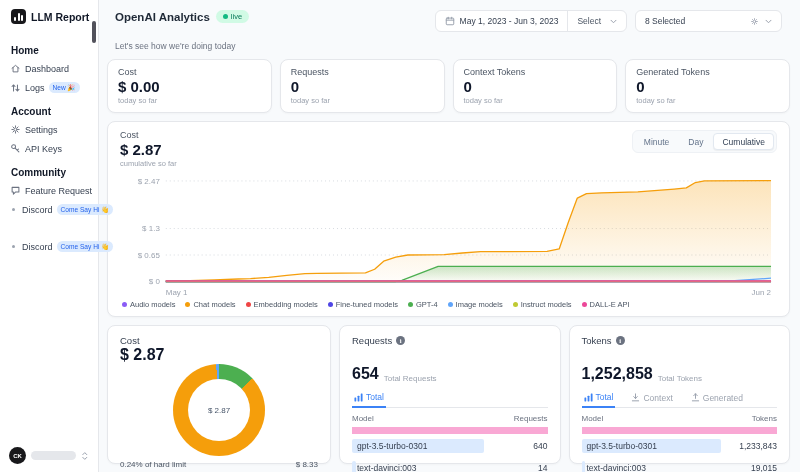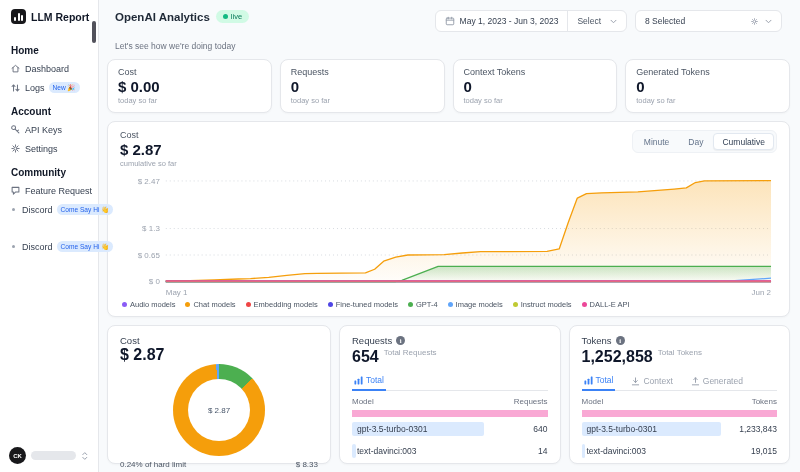--- a/index.html
+++ b/index.html
@@ -56,32 +56,32 @@
   .legend{display:flex;gap:10px;font-size:7.5px;color:#4b5563;padding:1px 2px 4px;white-space:nowrap}
   .legend-item{display:inline-flex;align-items:center;gap:3px;cursor:pointer}
   .ldot{width:5px;height:5px;border-radius:50%;display:inline-block;flex:none}
 
   .bottom-row{display:flex;gap:8px;flex:1;min-height:0}
   .bcard{background:#fff;border:1px solid #e5e7eb;border-radius:8px;padding:9px 12px;position:relative;box-shadow:0 1px 2px rgba(0,0,0,.03)}
   .cost-card{width:224px;display:flex;flex-direction:column}
   .grow-card{flex:1;min-width:0}
   .bhead{display:flex;align-items:center;gap:4px;font-size:9.5px;color:#374151}
   .info{width:9px;height:9px;border-radius:50%;background:#6b7280;color:#fff;font-size:6.5px;font-weight:bold;display:inline-flex;align-items:center;justify-content:center;font-family:"Liberation Serif",serif}
-  .bval-row{display:flex;align-items:flex-start;gap:5px;margin-top:2px}
+  .bval-row{display:flex;align-items:flex-end;gap:5px;margin-top:19px}
   .bval{font-size:16px;font-weight:bold;color:#0f172a}
   .bcap{font-size:8px;color:#9ca3af}
   .donut-wrap{flex:1;display:flex;align-items:center;justify-content:center}
   .donut{width:92px;height:92px;border-radius:50%;position:relative}
   .donut-hole{position:absolute;inset:15px;background:#fff;border-radius:50%;display:flex;align-items:center;justify-content:center;font-size:8px;color:#475569}
   .cost-footer{font-size:8px;color:#4b5563;display:flex;justify-content:space-between;margin-top:4px}
   .track{height:4px;border-radius:2px;background:#e2e8f0;margin-top:4px;position:relative;overflow:hidden}
   .fill{position:absolute;left:0;top:0;bottom:0;background:#64748b;border-radius:2px}
 
   .tabs{display:flex;gap:14px;border-bottom:1px solid #e5e7eb;margin-top:9px}
-  .tab{display:inline-flex;align-items:flex-end;gap:3px;font-size:8.5px;color:#9ca3af;padding:0 2px 4px;cursor:pointer}
+  .tab{display:inline-flex;align-items:center;gap:3px;font-size:8.5px;color:#9ca3af;padding:0 2px 4px;cursor:pointer}
   .tab svg{fill:currentColor;stroke:none}
   .tab svg.st{fill:none;stroke:currentColor;stroke-width:1.1;stroke-linecap:round}
   .tab.active{color:#3b82f6;border-bottom:2px solid #3b82f6;margin-bottom:-1px}
   .tbl-head{display:flex;justify-content:space-between;font-size:8px;color:#6b7280;padding:6px 0 4px;border-bottom:7px solid #f9a8d4}
   .trow{display:flex;align-items:center;justify-content:space-between;padding:3px 0;margin-top:2px}
   .tmodel{position:relative;flex:1;height:14px;display:flex;align-items:center;min-width:0}
   .tmodel .bar{position:absolute;left:0;top:0;bottom:0;background:#dbeafe;border-radius:2px}
   .tmodel .mlabel{position:relative;font-size:8.5px;color:#374151;padding-left:5px}
   .tval{font-size:8.5px;color:#374151;width:52px;text-align:right;flex:none}
 </style>
@@ -110,32 +110,32 @@
     <div class="nav-item">
       <svg width="11" height="11" viewBox="0 0 13 13">
           <path d="M4.2 10.5V3.5M4.2 3.5 2.4 5.3M4.2 3.5 6 5.3M8.8 3.5v7M8.8 10.5 7 8.7M8.8 10.5l1.8-1.8"></path>
         </svg>
       <span>Logs</span>
       <span class="pill">New 🎉</span>
     </div>
 
     <div class="nav-h">Account</div>
     <div class="nav-item">
+      <svg width="11" height="11" viewBox="0 0 14 14">
+          <circle cx="7" cy="7" r="2"></circle>
+          <path d="M7 2.4v1.7M7 9.9v1.7M2.4 7h1.7M9.9 7h1.7M3.7 3.7l1.2 1.2M9.1 9.1l1.2 1.2M10.3 3.7 9.1 4.9M4.9 9.1 3.7 10.3"></path>
+        </svg>
+      <span>Settings</span>
+    </div>
+    <div class="nav-item">
       <svg width="11" height="11" viewBox="0 0 13 13">
           <circle cx="4.3" cy="4.3" r="2.3"></circle>
           <path d="M6 6l4.5 4.5M8.6 8.6l1.5-1.5"></path>
         </svg>
       <span>API Keys</span>
-    </div>
-    <div class="nav-item">
-      <svg width="11" height="11" viewBox="0 0 14 14">
-          <circle cx="7" cy="7" r="2"></circle>
-          <path d="M7 2.4v1.7M7 9.9v1.7M2.4 7h1.7M9.9 7h1.7M3.7 3.7l1.2 1.2M9.1 9.1l1.2 1.2M10.3 3.7 9.1 4.9M4.9 9.1 3.7 10.3"></path>
-        </svg>
-      <span>Settings</span>
     </div>
 
     <div class="nav-h">Community</div>
     <div class="nav-item">
       <svg width="11" height="11" viewBox="0 0 13 13">
           <path d="M2.5 2.8h8v5.6H6.4L4 10.8V8.4H2.5z"></path>
         </svg>
       <span>Feature Request</span>
     </div>
     <div class="nav-item">

